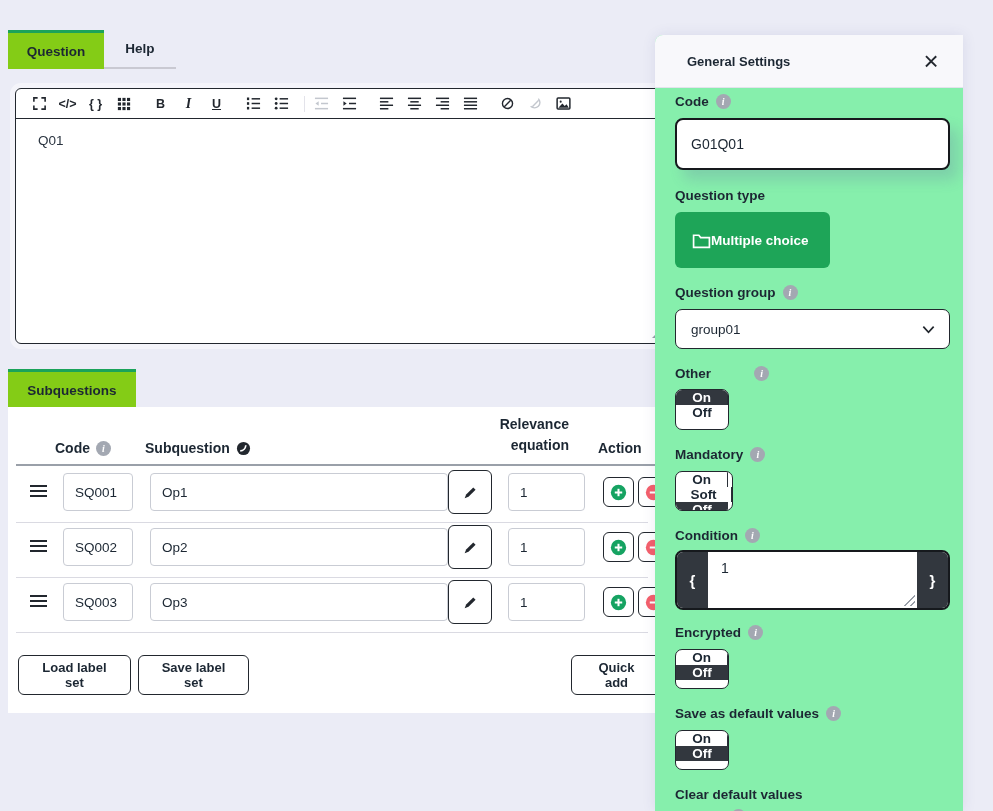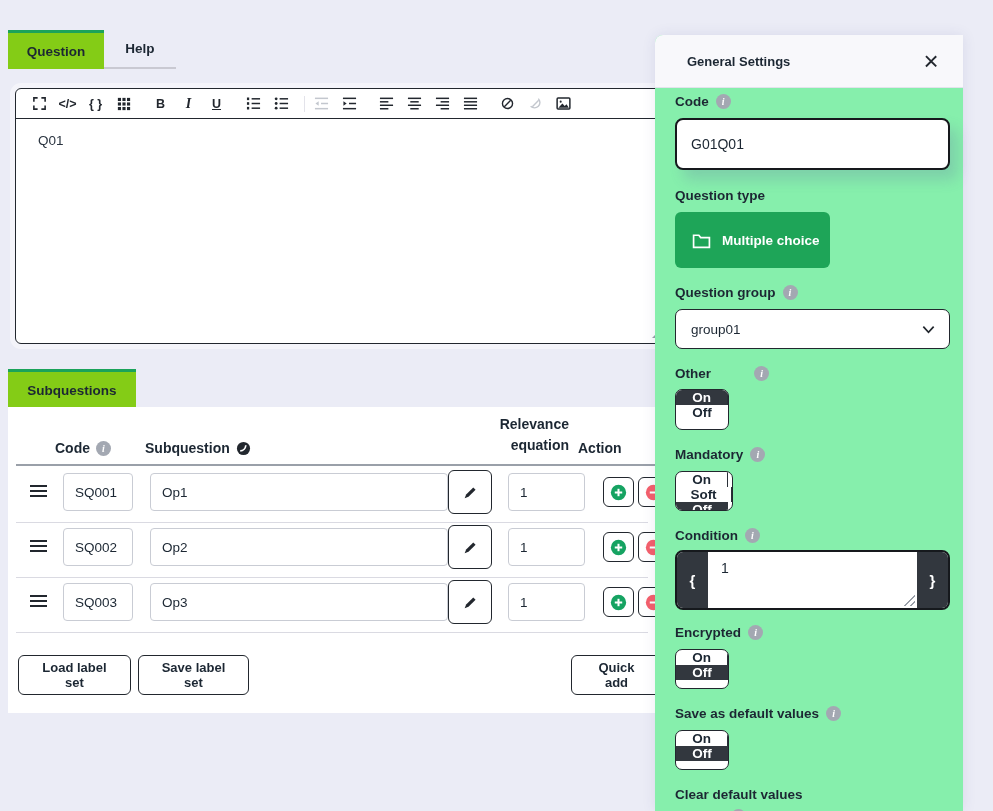--- a/index.html
+++ b/index.html
@@ -31,21 +31,21 @@
              border-left:11px solid transparent; border-bottom:11px solid #9aa0a9; cursor:nwse-resize; }
 
   
   .subq-panel { position:absolute; left:8px; top:407px; width:664px; height:306px; background:#fff; }
   .thead { position:absolute; left:8px; right:8px; top:0; height:59px; border-bottom:2px solid #9aa0a9;
            font-size:14px; font-weight:700; }
   .thead .hc { position:absolute; bottom:8px; display:flex; align-items:center; gap:6px; }
   .h-code { left:39px; }
   .h-sub  { left:129px; }
   .h-rel  { right:95px; text-align:right; bottom:8px; line-height:21px; }
-  .h-act  { left:562px; }
+  .h-act  { left:582px; }
   .srow { position:absolute; left:8px; right:24px; height:55px; border-bottom:1px solid #dadae2; }
   .srow .handle { position:absolute; left:14px; top:16px; cursor:grab; }
   .tin { border:1px solid #c9ccd4; border-radius:4px; font-size:13.5px; color:#1c2733;
          padding:0 11px; height:38px; font-family:"Liberation Sans",sans-serif; background:#fff; }
   .rcode { position:absolute; left:47px; top:5px; width:70px; }
   .rsub  { position:absolute; left:134px; top:5px; width:298px; }
   .rpencil { position:absolute; left:432px; top:2px; width:44px; height:44px; background:#fff;
              border:1.5px solid #22272e; border-radius:6px; display:flex; align-items:center; justify-content:center; cursor:pointer; }
   .rrel  { position:absolute; left:492px; top:5px; width:77px; }
   .abtn { position:absolute; top:9px; width:31px; height:30px; background:#fff; border:1.5px solid #22272e;
@@ -70,21 +70,21 @@
             justify-content:center; font-size:26px; font-weight:300; color:#22272e; cursor:pointer; }
   .flabel { position:absolute; left:20px; display:flex; align-items:center; gap:7px;
             font-size:13.5px; font-weight:700; }
   .info { width:15px; height:15px; border-radius:50%; background:#a3a8b2; color:#fff; display:inline-flex;
           align-items:center; justify-content:center; font-size:10px; font-weight:700;
           font-family:"Liberation Serif",serif; font-style:italic; cursor:pointer; }
   .code-input { position:absolute; left:20px; top:83px; width:275px; height:52px; border:2.5px solid #16191d;
                 border-radius:8px; font-size:14px; color:#1c2733; padding:0 14px;
                 font-family:"Liberation Sans",sans-serif; box-shadow:8px 10px 14px rgba(90,90,160,0.20); background:#fff; }
   .qtype-btn { position:absolute; left:20px; top:177px; width:155px; height:56px; background:#1ea558;
-               border-radius:6px; display:flex; align-items:center; gap:11px; padding-left:17px;
+               border-radius:6px; display:flex; align-items:center; padding-left:17px;
                color:#fff; font-size:13.5px; font-weight:700; cursor:pointer; border:none; }
   .qgroup-select { position:absolute; left:20px; top:274px; width:275px; height:40px; border:1.5px solid #22272e;
                    border-radius:7px; background:#fff; display:flex; align-items:center; padding:0 15px;
                    font-size:13.5px; cursor:pointer; }
   .qgroup-select .chev { position:absolute; right:13px; top:12px; }
   .toggle { position:absolute; left:20px; display:flex; height:41px; border:1.5px solid #22272e;
             border-radius:7px; overflow:hidden; background:#fff;flex-direction:column; }
   .seg { width:52px; display:flex; align-items:center; justify-content:center; font-size:13.5px;
          font-weight:700; cursor:pointer; border-right:1px solid #2a3038; }
   .seg:last-child { border-right:none; }

